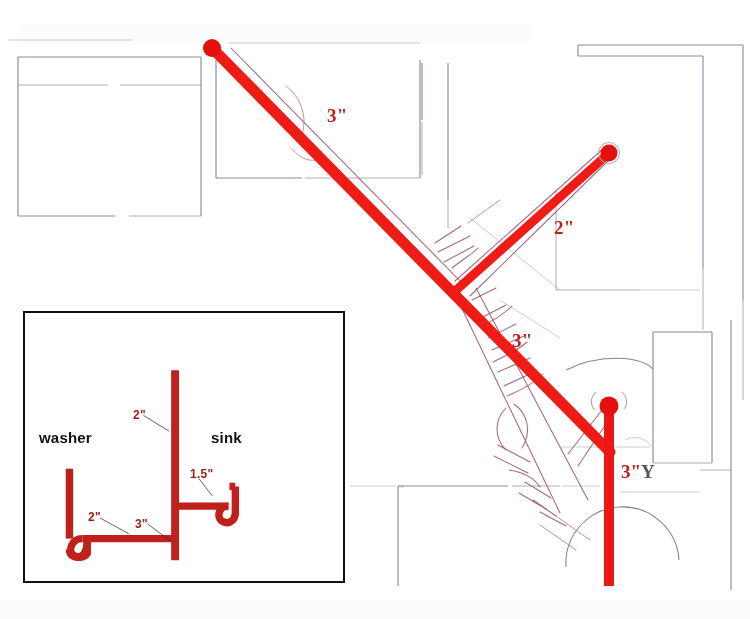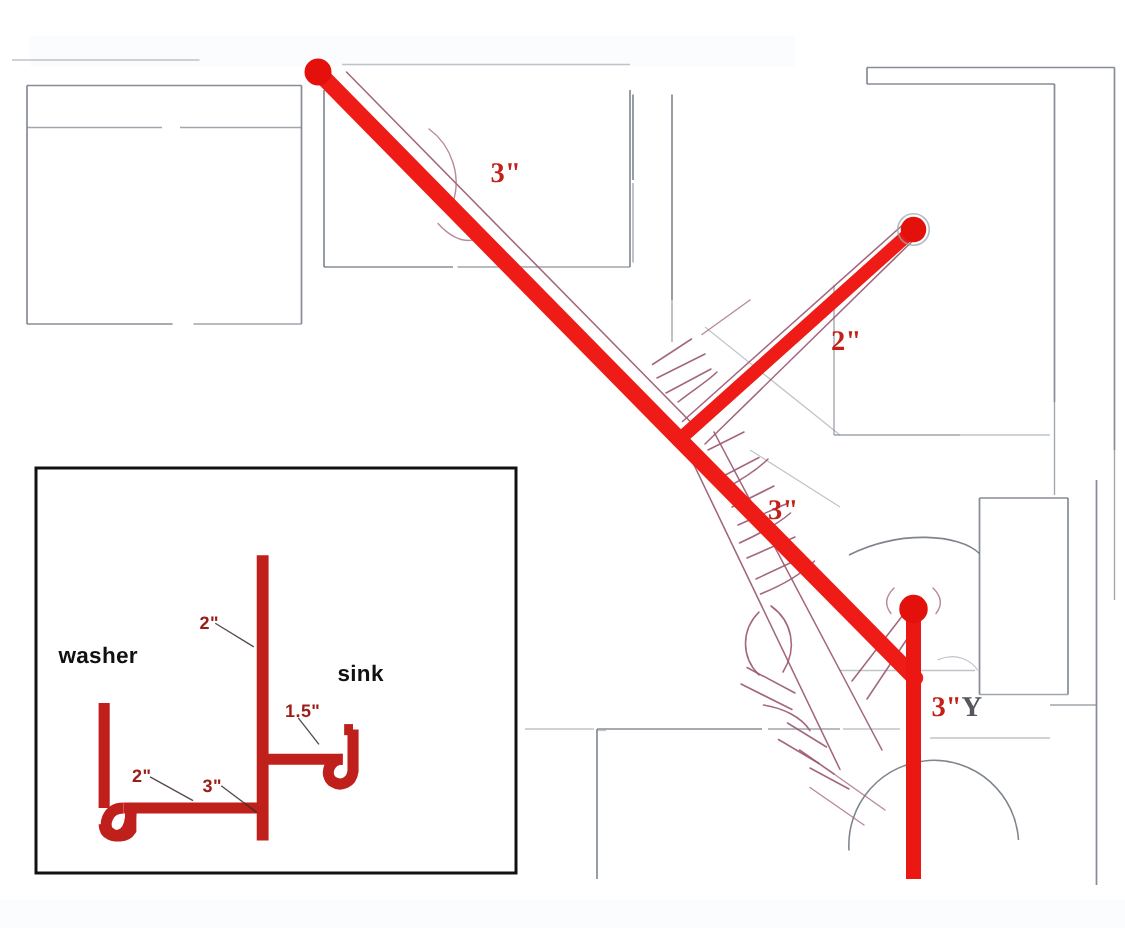--- a/index.html
+++ b/index.html
@@ -328,21 +328,21 @@
       <path class="detail-pipe" d="M 213 176 L 207 176"></path>
 
       <path class="leader" d="M 120 104 L 146 120"></path>
       <path class="leader" d="M 76 208 L 105 224"></path>
       <path class="leader" d="M 124 214 L 148 232"></path>
       <path class="leader" d="M 176 168 L 190 186"></path>
     </svg>
 
     <div class="lbl det-name" style="left:14px;top:117px;text-align:right;">washer</div>
 
-    <div class="lbl det-name" style="left:200px;top:117px;margin-top:12px;">sink</div>
+    <div class="lbl det-name" style="left:186px;top:117px;">sink</div>
 
     <div class="lbl det-dim" style="left:108px;top:96px;">2"</div>
 
     <div class="lbl det-dim" style="left:63px;top:198px;">2"</div>
 
     <div class="lbl det-dim" style="left:110px;top:205px;">3"</div>
 
     <div class="lbl det-dim" style="left:165px;top:155px;">1.5"</div>
   </div>
 

